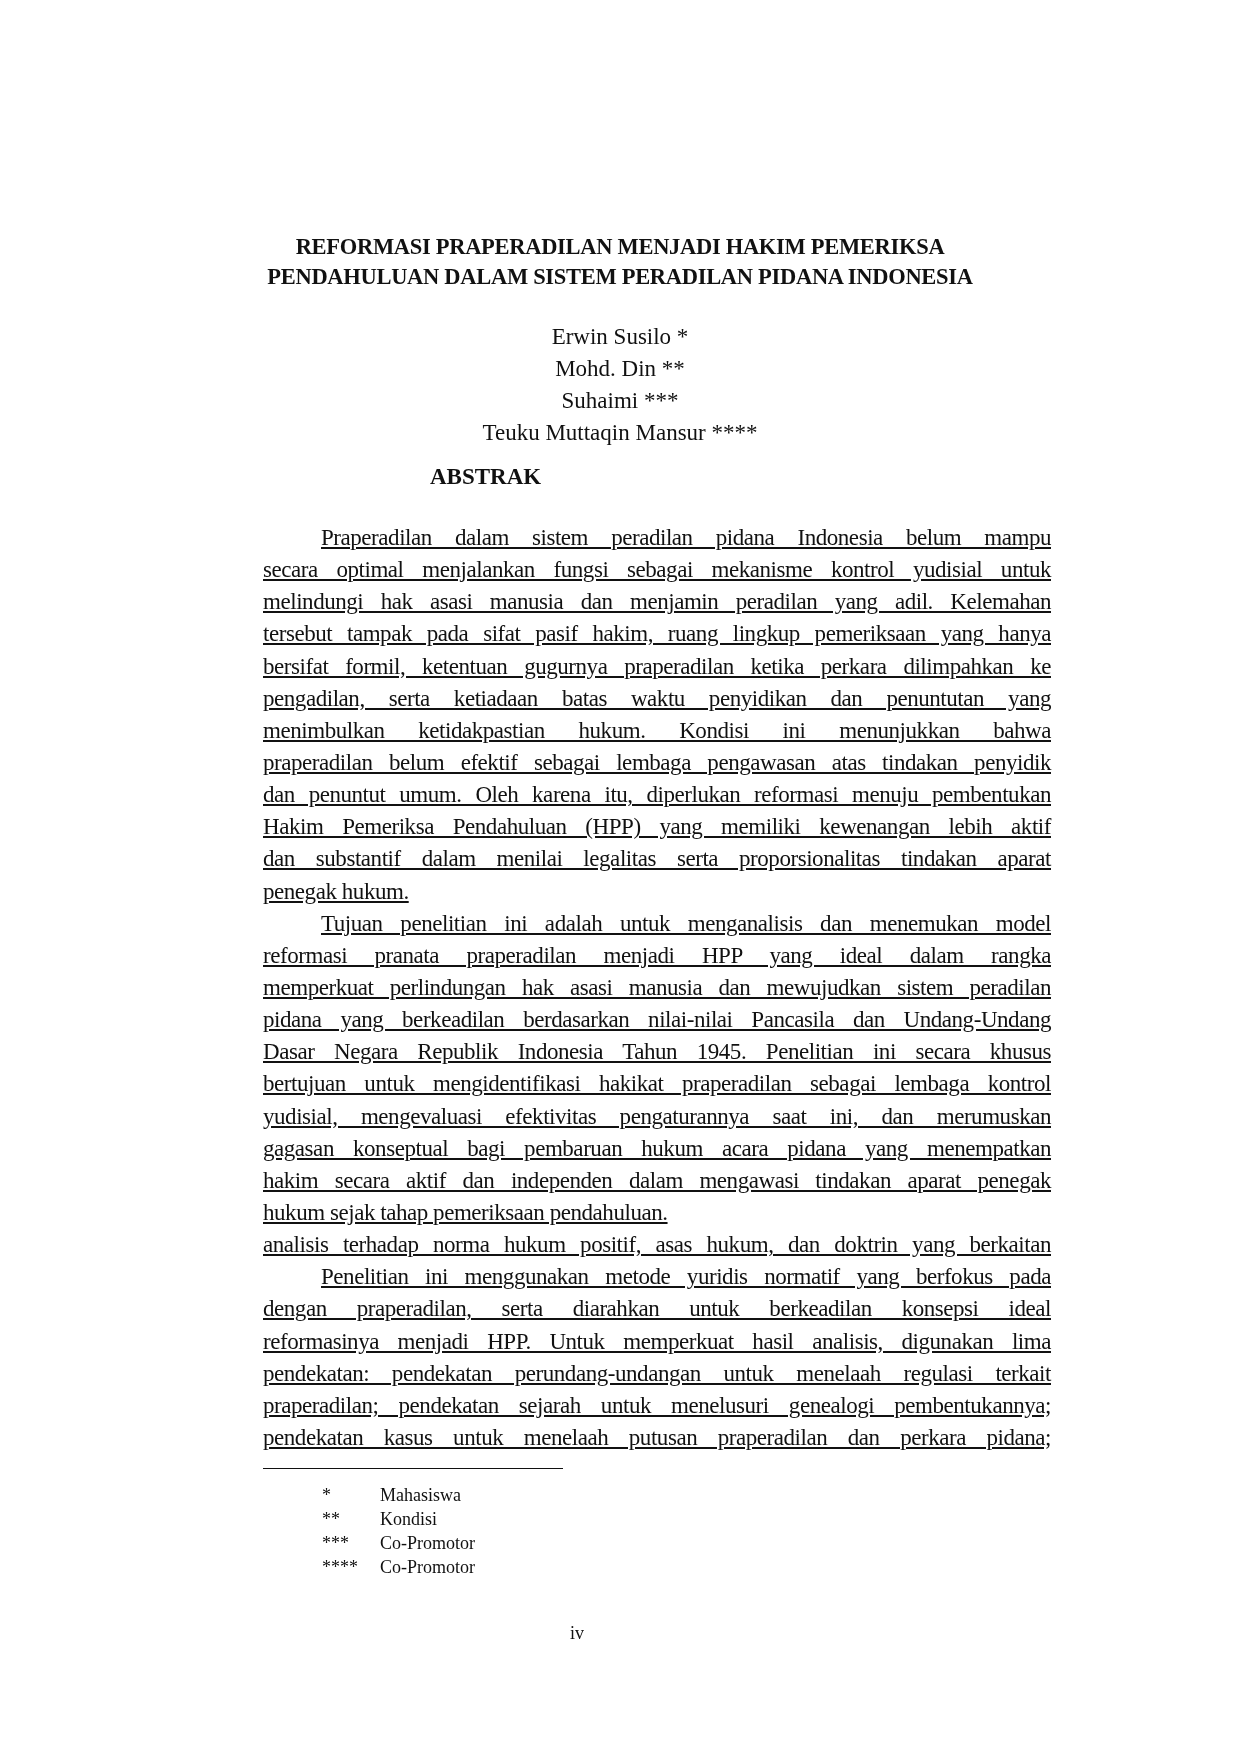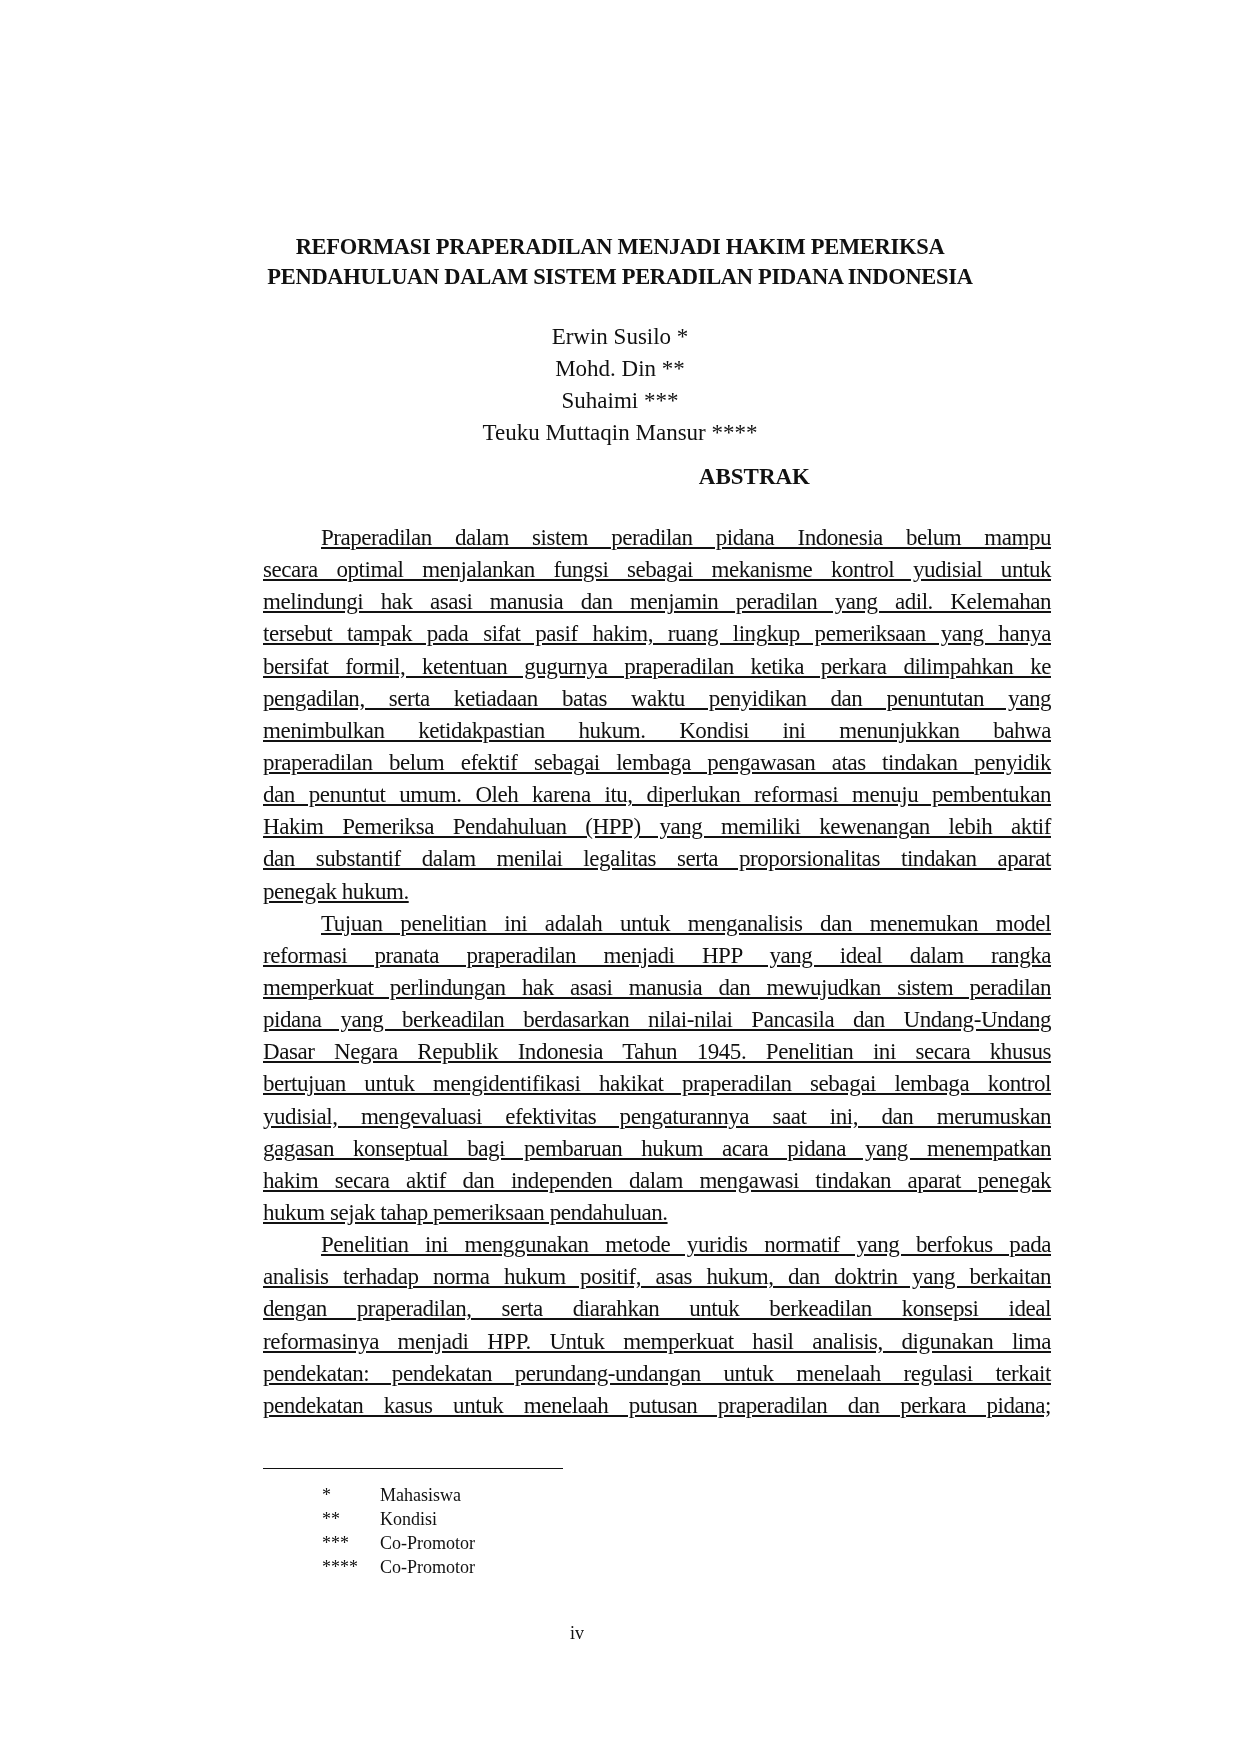--- a/index.html
+++ b/index.html
@@ -42,21 +42,21 @@
       text-align: center;
       font-size: 23px;
       line-height: 32px;
     }
     .authors .aline { display: block; white-space: nowrap; }
     .abstract-heading {
       position: absolute;
       left: 430px;
       width: 380px;
       top: 461px;
-      text-align: right;
+      text-align: left;
       font-weight: bold;
       font-size: 23px;
       line-height: 32px;
     }
     .body-text {
       position: absolute;
       left: 263px;
       width: 788px;
       top: 522px;
       font-size: 23px;
@@ -153,25 +153,26 @@
     <span class="line">reformasi pranata praperadilan menjadi HPP yang ideal dalam rangka</span>
     <span class="line">memperkuat perlindungan hak asasi manusia dan mewujudkan sistem peradilan</span>
     <span class="line">pidana yang berkeadilan berdasarkan nilai-nilai Pancasila dan Undang-Undang</span>
     <span class="line">Dasar Negara Republik Indonesia Tahun 1945. Penelitian ini secara khusus</span>
     <span class="line">bertujuan untuk mengidentifikasi hakikat praperadilan sebagai lembaga kontrol</span>
     <span class="line">yudisial, mengevaluasi efektivitas pengaturannya saat ini, dan merumuskan</span>
     <span class="line">gagasan konseptual bagi pembaruan hukum acara pidana yang menempatkan</span>
     <span class="line">hakim secara aktif dan independen dalam mengawasi tindakan aparat penegak</span>
     <span class="line last">hukum sejak tahap pemeriksaan pendahuluan.</span>
 
+    <span class="line">analisis terhadap norma hukum positif, asas hukum, dan doktrin yang berkaitan</span>
     <span class="line indent">Penelitian ini menggunakan metode yuridis normatif yang berfokus pada</span>
-    <span class="line">analisis terhadap norma hukum positif, asas hukum, dan doktrin yang berkaitan</span>
     <span class="line">dengan praperadilan, serta diarahkan untuk berkeadilan konsepsi ideal</span>
     <span class="line">reformasinya menjadi HPP. Untuk memperkuat hasil analisis, digunakan lima</span>
     <span class="line">pendekatan: pendekatan perundang-undangan untuk menelaah regulasi terkait</span>
+    <span class="line">praperadilan; pendekatan sejarah untuk menelusuri genealogi pembentukannya;</span>
     <span class="line">pendekatan kasus untuk menelaah putusan praperadilan dan perkara pidana;</span>
   </div>
 
   <div class="footnote-rule"></div>
 
   <div class="footnotes">
     <div class="fn-row">
       <span class="fn-mark">*</span>
       <span class="fn-text">Mahasiswa</span>
     </div>

